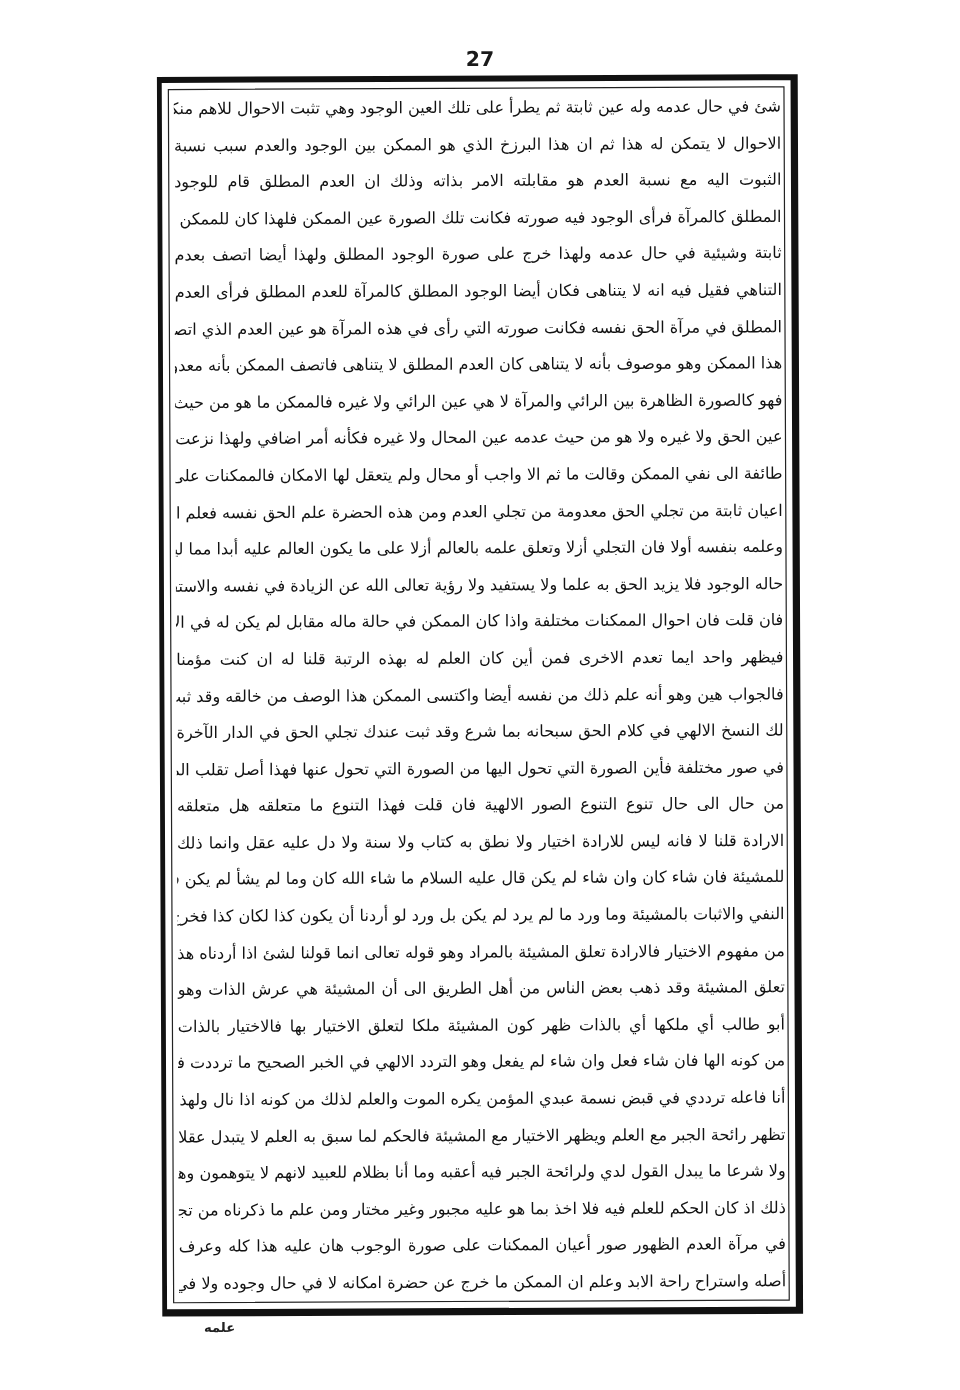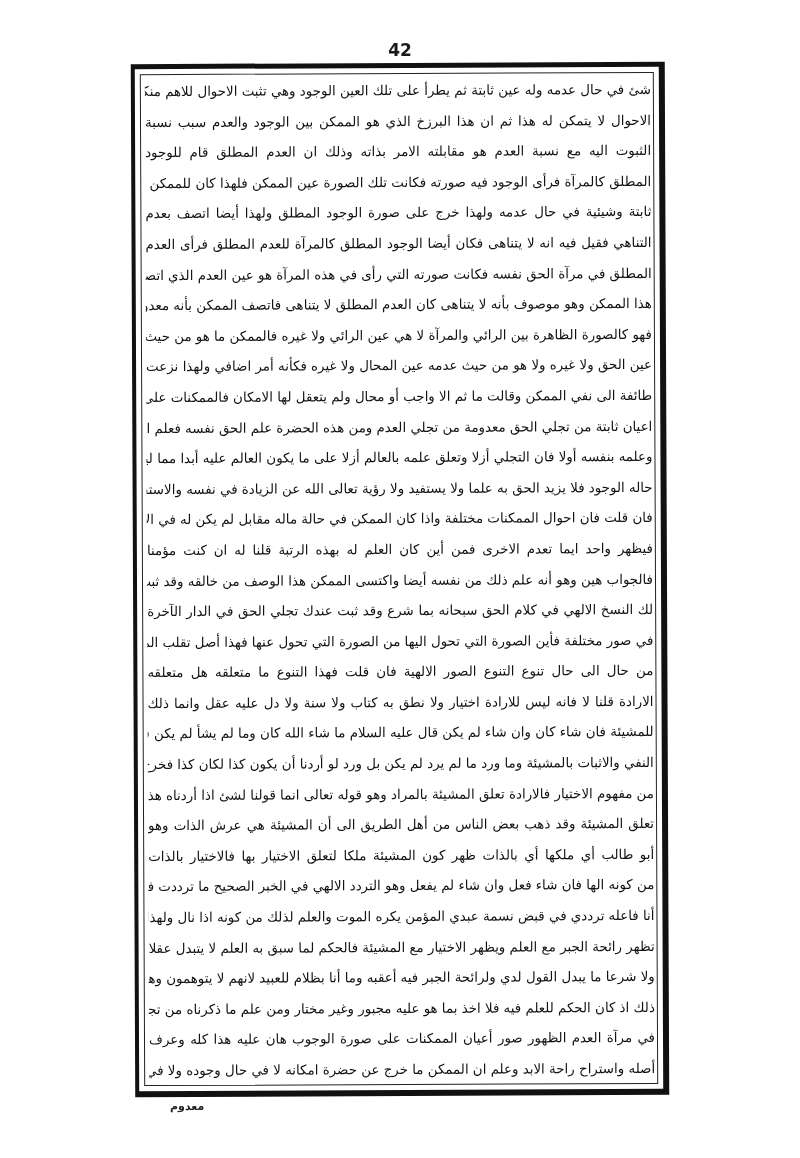--- a/index.html
+++ b/index.html
@@ -72,21 +72,21 @@
     top: 1100px;
     font-size: 11px;
     font-weight: bold;
     color: #222;
     direction: rtl;
   }
 </style>
 </head>
 <body>
 
-<div class="page-number">42</div>
+<div class="page-number">27</div>
 
 <div class="frame-outer">
   <div class="frame-inner"></div>
   <div class="text-block">
     <div class="line">شئ في حال عدمه وله عين ثابتة ثم يطرأ على تلك العين الوجود وهي تثبت الاحوال للاهم منكر</div>
     <div class="line">الاحوال لا يتمكن له هذا ثم ان هذا البرزخ الذي هو الممكن بين الوجود والعدم سبب نسبة</div>
     <div class="line">الثبوت اليه مع نسبة العدم هو مقابلته الامر بذاته وذلك ان العدم المطلق قام للوجود</div>
     <div class="line">المطلق كالمرآة فرأى الوجود فيه صورته فكانت تلك الصورة عين الممكن فلهذا كان للممكن عين</div>
     <div class="line">ثابتة وشيئية في حال عدمه ولهذا خرج على صورة الوجود المطلق ولهذا أيضا اتصف بعدم</div>
     <div class="line">التناهي فقيل فيه انه لا يتناهى فكان أيضا الوجود المطلق كالمرآة للعدم المطلق فرأى العدم</div>
@@ -113,13 +113,13 @@
     <div class="line">من كونه الها فان شاء فعل وان شاء لم يفعل وهو التردد الالهي في الخبر الصحيح ما ترددت في شئ</div>
     <div class="line">أنا فاعله ترددي في قبض نسمة عبدي المؤمن يكره الموت والعلم لذلك من كونه اذا نال ولهذا</div>
     <div class="line">تظهر رائحة الجبر مع العلم ويظهر الاختيار مع المشيئة فالحكم لما سبق به العلم لا يتبدل عقلا</div>
     <div class="line">ولا شرعا ما يبدل القول لدي ولرائحة الجبر فيه أعقبه وما أنا بظلام للعبيد لانهم لا يتوهمون وهم</div>
     <div class="line">ذلك اذ كان الحكم للعلم فيه فلا اخذ بما هو عليه مجبور وغير مختار ومن علم ما ذكرناه من تجلي الحق</div>
     <div class="line">في مرآة العدم الظهور صور أعيان الممكنات على صورة الوجوب هان عليه هذا كله وعرف</div>
     <div class="line">أصله واستراح راحة الابد وعلم ان الممكن ما خرج عن حضرة امكانه لا في حال وجوده ولا في حال</div>
   </div>
 </div>
 
-<div class="catchword">معدوم</div>
+<div class="catchword">علمه</div>
 
 </body></html>

